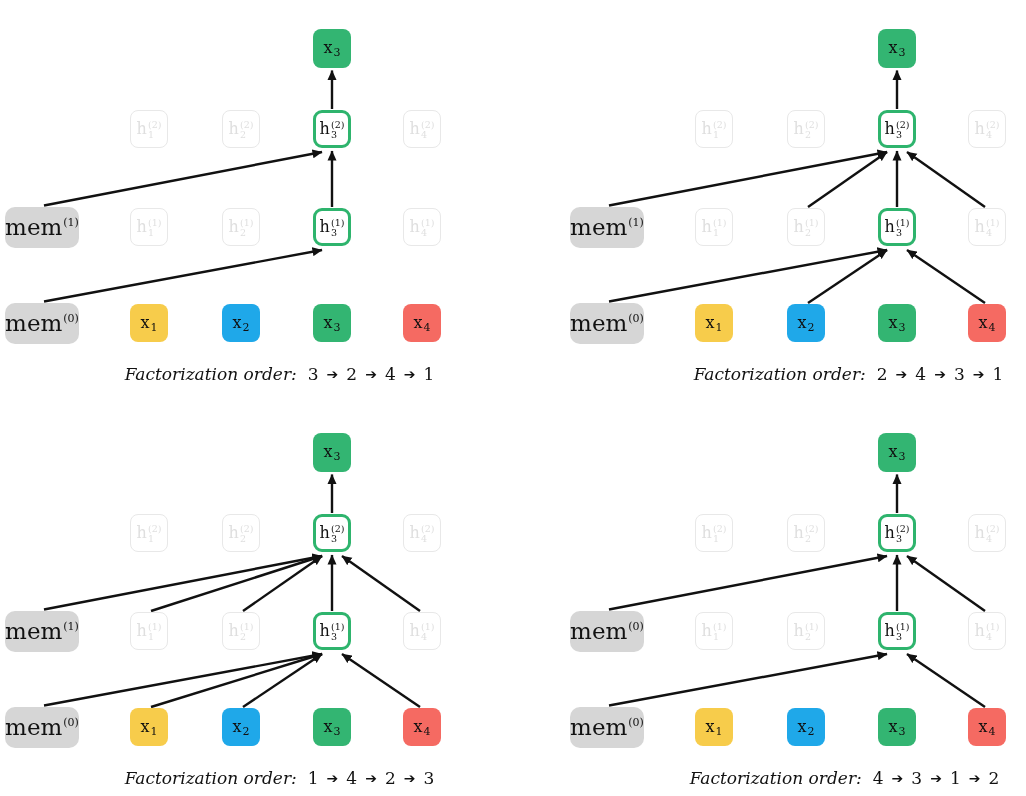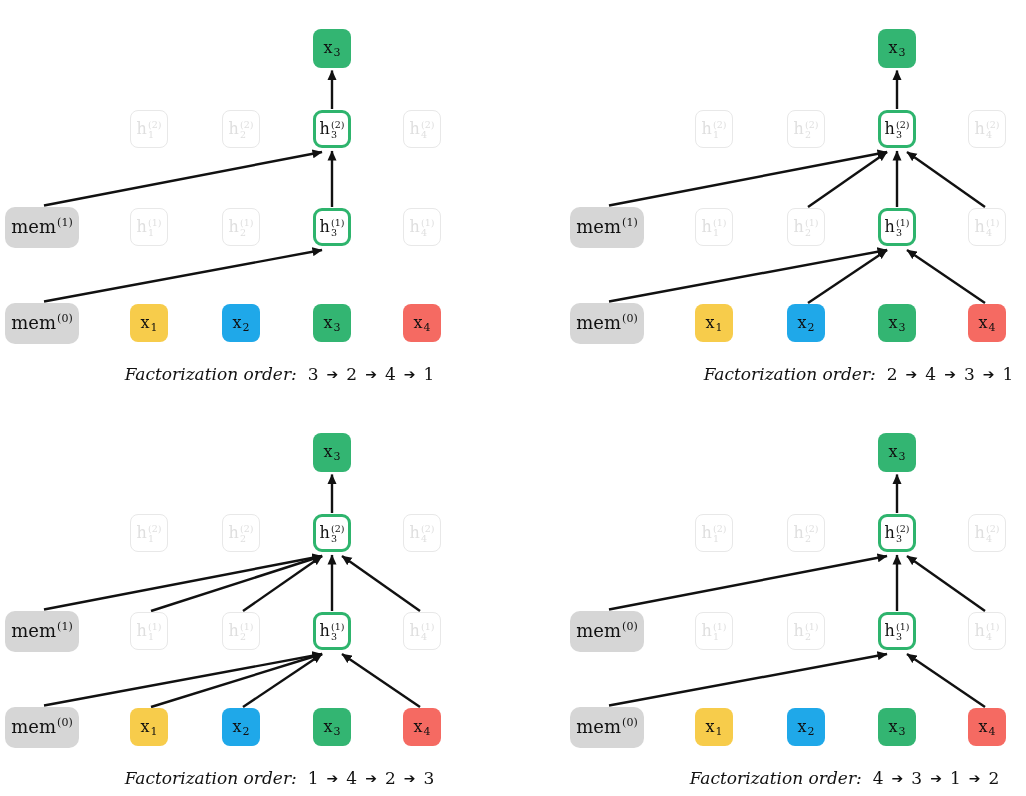--- a/index.html
+++ b/index.html
@@ -13,21 +13,21 @@
   .hl{border:3px solid #2eb46d;border-radius:9px;color:#111;}
   .fill{border:none;color:#111;}
   .mem{background:#d6d6d6;border:none;border-radius:10px;color:#111;}
   .lbl{display:inline-flex;align-items:center;line-height:1;}
   .hbase{font-size:16px;}
   .stack{display:inline-flex;flex-direction:column;align-items:flex-start;margin-left:1px;}
   .stack .sup{font-size:9.5px;line-height:10px;}
   .stack .sub{font-size:9.5px;line-height:9px;}
   .xbase{font-size:16px;}
   .xsub{font-size:11px;transform:translateY(4px);margin-left:1px;}
-  .membase{font-size:18px;}
+  .membase{font-size:23px;}
   .memsup{font-size:11px;transform:translateY(-5px);margin-left:1px;}
   .caption{position:absolute;transform:translate(-50%,-50%);white-space:nowrap;
            font-size:17px;color:#111;}
   .caption .prefix{margin-right:8px;font-style:italic;}
   .caption .num{margin:0 3px;}
   .caption .arr{font-family:"DejaVu Sans",sans-serif;font-weight:700;font-size:14px;
                 margin:0 5px;display:inline-block;transform:translateY(-1px);}
 </style>
 </head>
 <body>
@@ -293,21 +293,21 @@
           <span class="xbase">x</span>
           <span class="xsub">3</span>
         </span>
       </div>
       <div class="node fill" style="left: 403px; top: 304px; width: 38px; height: 38px; background: rgb(245, 106, 98);">
         <span class="lbl">
           <span class="xbase">x</span>
           <span class="xsub">4</span>
         </span>
       </div>
-      <div class="caption" style="left: 295px; top: 374px;"><span class="prefix">Factorization order:</span><span class="num">2</span><span class="arr">➔</span><span class="num">4</span><span class="arr">➔</span><span class="num">3</span><span class="arr">➔</span><span class="num">1</span></div>
+      <div class="caption" style="left: 285px; top: 374px;"><span class="prefix">Factorization order:</span><span class="num">2</span><span class="arr">➔</span><span class="num">4</span><span class="arr">➔</span><span class="num">3</span><span class="arr">➔</span><span class="num">1</span></div>
     </div>
     <div class="panel" style="left: 0px; top: 404px;">
       <div class="node fill" style="left: 313px; top: 28.5px; width: 38px; height: 39px; background: rgb(51, 181, 114);">
         <span class="lbl">
           <span class="xbase">x</span>
           <span class="xsub">3</span>
         </span>
       </div>
       <div class="node faded" style="left: 130px; top: 110px; width: 38px; height: 38px;">
         <span class="lbl">

